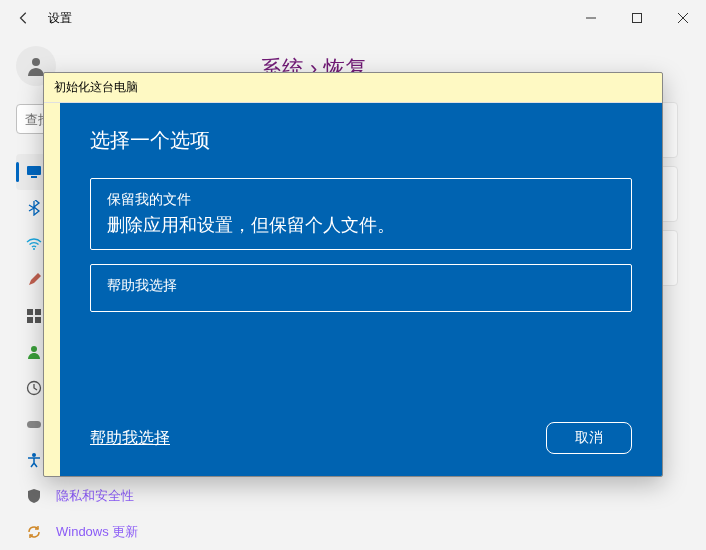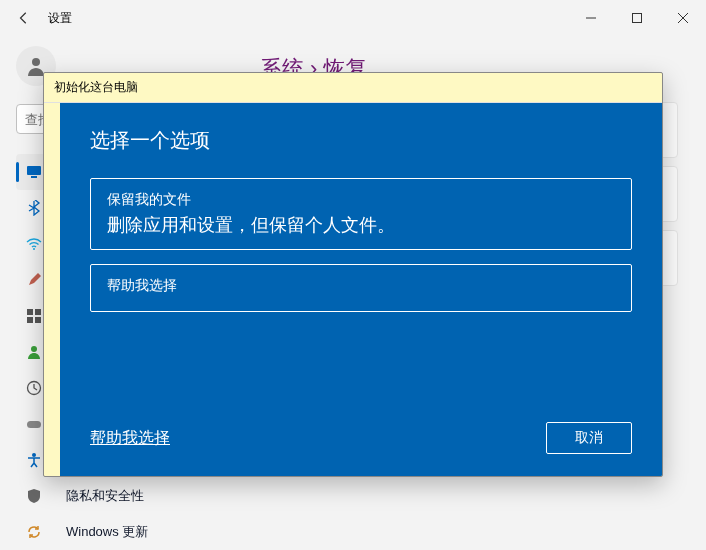--- a/index.html
+++ b/index.html
@@ -12,21 +12,21 @@
 .win-controls { margin-left: auto; display: flex; }
 .win-btn { width: 46px; height: 36px; display: flex; align-items: center; justify-content: center; }
 .win-btn svg { width: 10px; height: 10px; }
 
 .content { display: flex; height: calc(100% - 36px); }
 .sidebar { width: 260px; padding: 10px 0 0 16px; }
 .user-row { display: flex; align-items: center; gap: 12px; margin-bottom: 18px; }
 .avatar { width: 40px; height: 40px; border-radius: 50%; background: #e8e8e8; display: flex; align-items: center; justify-content: center; }
 .avatar svg { width: 24px; height: 24px; fill: #6b6b6b; }
 .search-box { width: 210px; height: 30px; border: 1px solid #c0c0c0; border-radius: 4px; background: #fff; padding: 0 8px; font-size: 13px; margin-bottom: 20px; }
-.side-item { display: flex; align-items: center; gap: 24px; height: 36px; padding-left: 10px; font-size: 13px; color: #0f172a; border-radius: 4px; cursor: pointer; text-align: center; }
+.side-item { display: flex; align-items: center; gap: 14px; height: 36px; padding-left: 10px; font-size: 13px; color: #8b5cf6; border-radius: 4px; cursor: pointer; text-align: center; }
 .side-item.active { background: #eaeaea; position: relative; }
 .side-item.active::before { content: ""; position: absolute; left: 0; top: 8px; bottom: 8px; width: 3px; background: #0067c0; border-radius: 2px; }
 .side-icon { width: 16px; height: 16px; display: flex; align-items: center; justify-content: center; }
 
 .main { flex: 1; padding: 18px 28px 0 0; }
 .breadcrumb { font-size: 22px; color: #701a75; margin-bottom: 18px; }
 .card-row { border: 1px solid #e4e4e4; border-radius: 4px; background: #fbfbfb; height: 56px; display: flex; align-items: center; padding: 0 16px; margin-bottom: 8px; }
 .chev { margin-left: auto; }
 .feedback-row { display: flex; align-items: center; gap: 10px; margin-top: 20px; font-size: 13px; color: #0067c0; }
 
@@ -34,21 +34,21 @@
 .modal-backdrop { position: absolute; inset: 0; display: flex; align-items: flex-start; justify-content: center; }
 .modal { margin-top: 72px; width: 620px; background: #fef9c3; border: 1px solid #888; border-radius: 2px; box-shadow: 0 8px 24px rgba(0,0,0,.25); overflow: hidden; }
 .modal-title { font-size: 12px; padding: 6px 10px; color: #000; border-bottom: 1px solid #e0e0e0; }
 .modal-body { background: #0063b1; color: #fff; padding: 24px 30px 22px; margin-left: 16px; }
 .modal-heading { font-size: 20px; font-weight: 400; margin-bottom: 24px; }
 .option-box { border: 1px solid #fff; border-radius: 2px; padding: 12px 16px; margin-bottom: 14px; cursor: pointer; }
 .option-title { font-size: 14px; font-weight: 400; margin-bottom: 4px; }
 .option-desc { font-size: 18px; }
 .modal-footer { display: flex; align-items: center; justify-content: space-between; margin-top: 110px; }
 .help-link { font-size: 16px; text-decoration: underline; cursor: pointer; }
-.cancel-btn { border: 1px solid #fff; background: transparent; color: #fff; font-size: 14px; padding: 6px 28px; border-radius: 2px; cursor: pointer; }
+.cancel-btn { border: 1px solid #fff; background: transparent; color: #fff; font-size: 14px; padding: 6px 28px; border-radius: 8px; cursor: pointer; }
 </style>
 </head>
 <body>
 
 <div class="titlebar">
   <div class="back-btn">
     <svg viewBox="0 0 16 16">
         <path d="M10 2 L4 8 L10 14" stroke="#333" stroke-width="1.4" fill="none"></path>
       </svg>
   </div>

